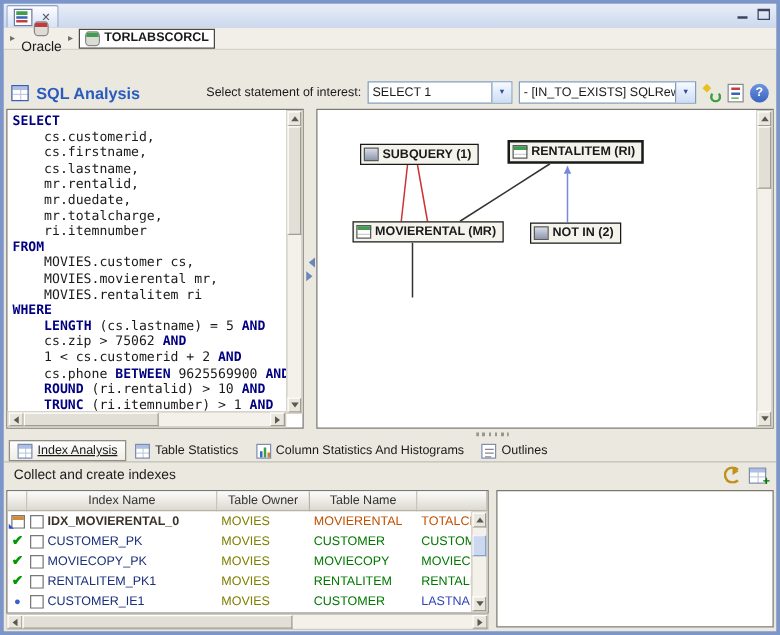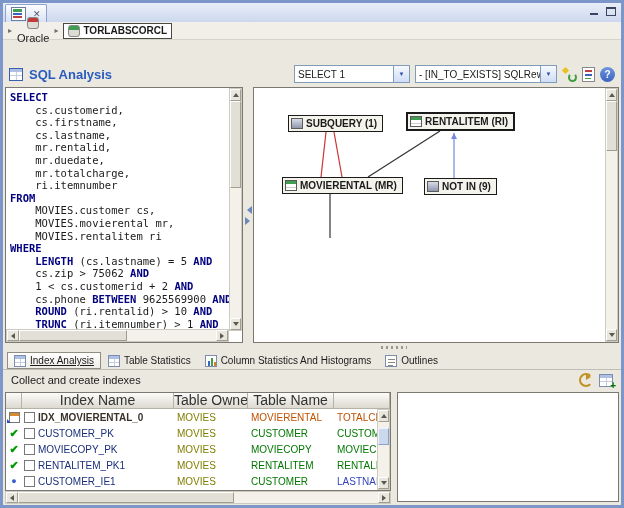--- a/index.html
+++ b/index.html
@@ -145,21 +145,21 @@
     linear-gradient(#c4cede,#c4cede) 0 6px/14px 1px no-repeat,
     linear-gradient(#c4cede,#c4cede) 6px 0/1px 13px no-repeat,#fff;display:inline-block;}
   .icon-addindex::after{content:"+";position:absolute;right:-4px;bottom:-5px;color:#007800;
     font-size:10px;font-weight:bold;}
   
   #bottom-area{position:absolute;left:2px;top:387px;width:614px;height:112px;}
   #index-table{position:absolute;left:0;top:2px;width:386px;height:99px;border:1px solid #7a7870;
     background:#fff;box-sizing:border-box;overflow:hidden;}
   #index-head{display:flex;height:16px;}
   .hcell{background:linear-gradient(#fcfcfa,#dcd9d0);border-right:1px solid #b5b2a8;border-bottom:1px solid #b5b2a8;
-    font-size:14px;text-align:center;line-height:15px;box-sizing:border-box;overflow:hidden;white-space:nowrap;color:#333;}
+    font-size:10px;text-align:center;line-height:15px;box-sizing:border-box;overflow:hidden;white-space:nowrap;color:#333;}
   .c-gutter{width:16px;flex:0 0 auto;}
   .c-name{width:152px;flex:0 0 auto;}
   .c-owner{width:74px;flex:0 0 auto;}
   .c-table{width:86px;flex:0 0 auto;}
   .c-col4{flex:1 1 auto;min-width:0;}
   .trow{display:flex;align-items:center;height:16px;width:371px;font-size:10px;white-space:nowrap;}
   .tcell{box-sizing:border-box;overflow:hidden;}
   .tcell.c-gutter{display:flex;align-items:center;justify-content:center;}
   .tcell.c-name{display:flex;align-items:center;gap:3px;padding-left:2px;}
   .tcell.c-owner,.tcell.c-table,.tcell.c-col4{padding-left:3px;}
@@ -206,20 +206,21 @@
       <span class="dbicon green"></span>
       <span>TORLABSCORCL</span>
     </span>
   </div>
 
 
   <div id="analysis-header">
     <span class="sa-icon"></span>
     <span class="sa-title">SQL Analysis</span>
     <div class="hdr-controls">
+      <span class="lbl">Select statement of interest:</span>
       <div class="combo c1">
         <span class="val">SELECT 1</span>
         <span class="dd">▼</span>
       </div>
       <div class="combo c2">
         <span class="val">- [IN_TO_EXISTS] SQLRewrite</span>
         <span class="dd">▼</span>
       </div>
       <span class="icon-rerun"></span>
       <span class="icon-report"></span>
@@ -274,21 +275,21 @@
           <div class="node sel" style="left: 152px; top: 25px;">
             <span class="nicon table"></span>
             <span>RENTALITEM (RI)</span>
           </div>
           <div class="node" style="left: 28px; top: 89px;">
             <span class="nicon table"></span>
             <span>MOVIERENTAL (MR)</span>
           </div>
           <div class="node" style="left: 170px; top: 90px;">
             <span class="nicon sql"></span>
-            <span>NOT IN (9)</span>
+            <span>NOT IN (2)</span>
           </div>
         </div>
       <div class="sbar v" style="right:0;top:0;height:254px;">
           <div class="sbtn">
             <span class="tri t-up"></span>
           </div>
           <div class="strack">
             <div class="sthumb" style="top: 0%; height: 22%;"></div>
           </div>
           <div class="sbtn">

